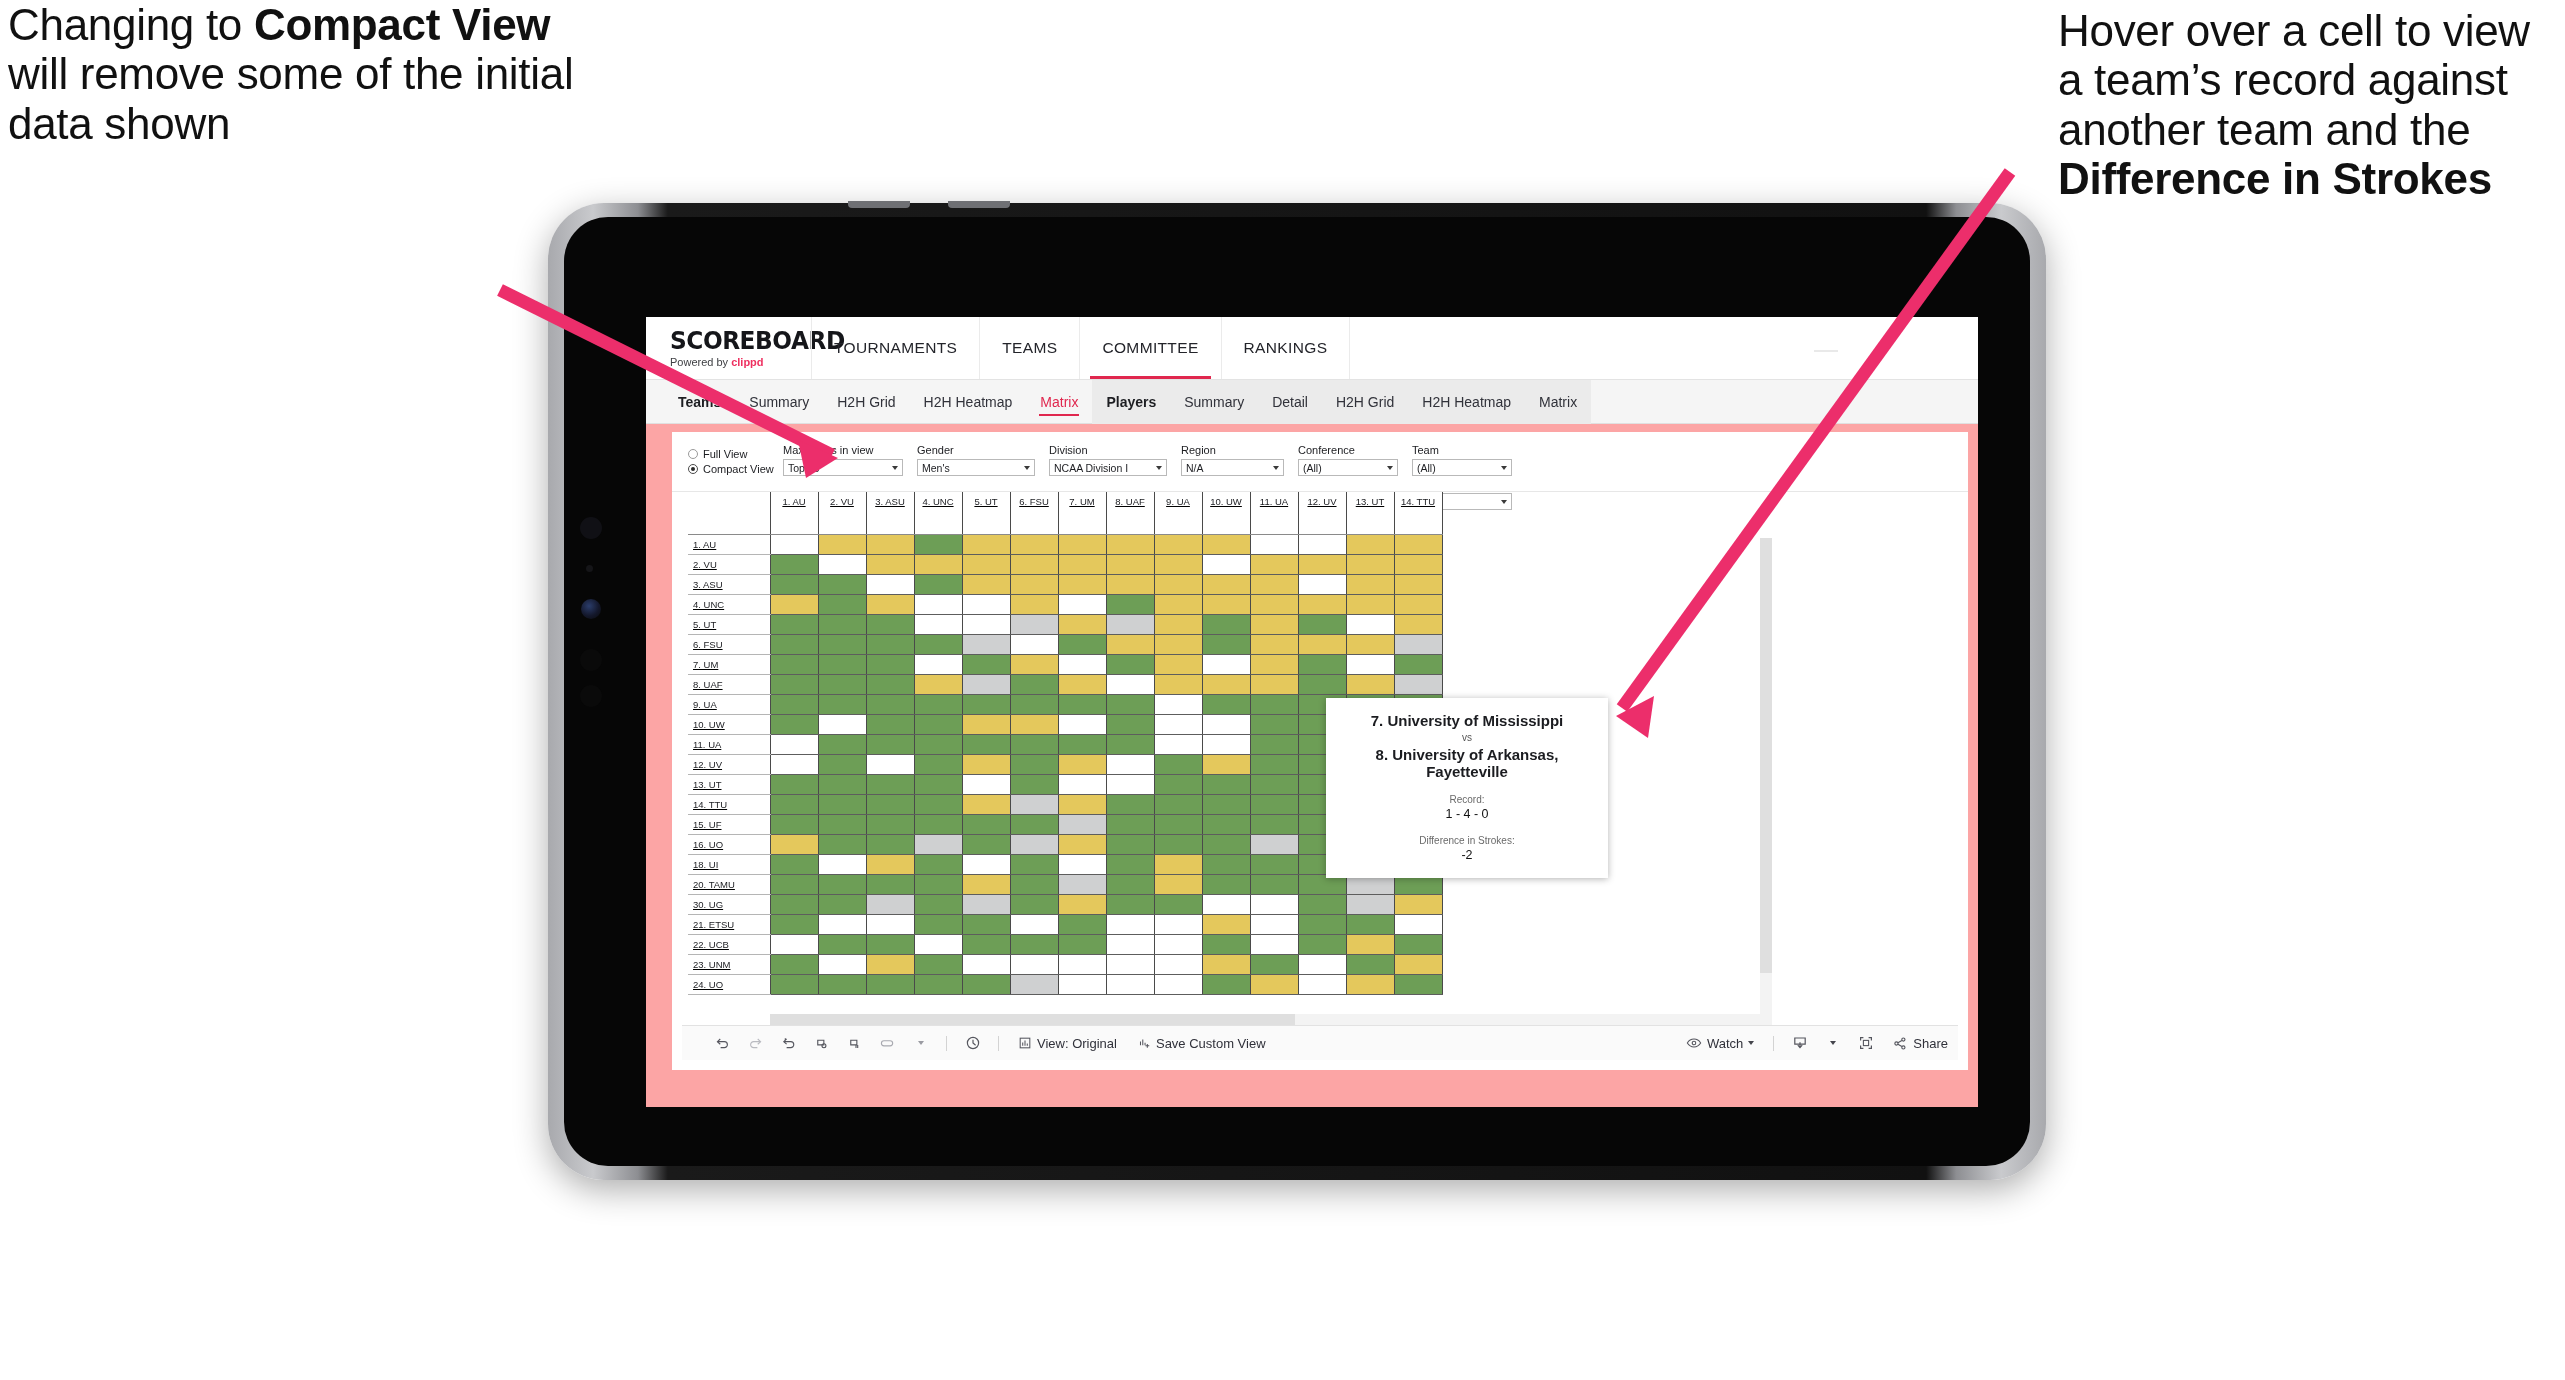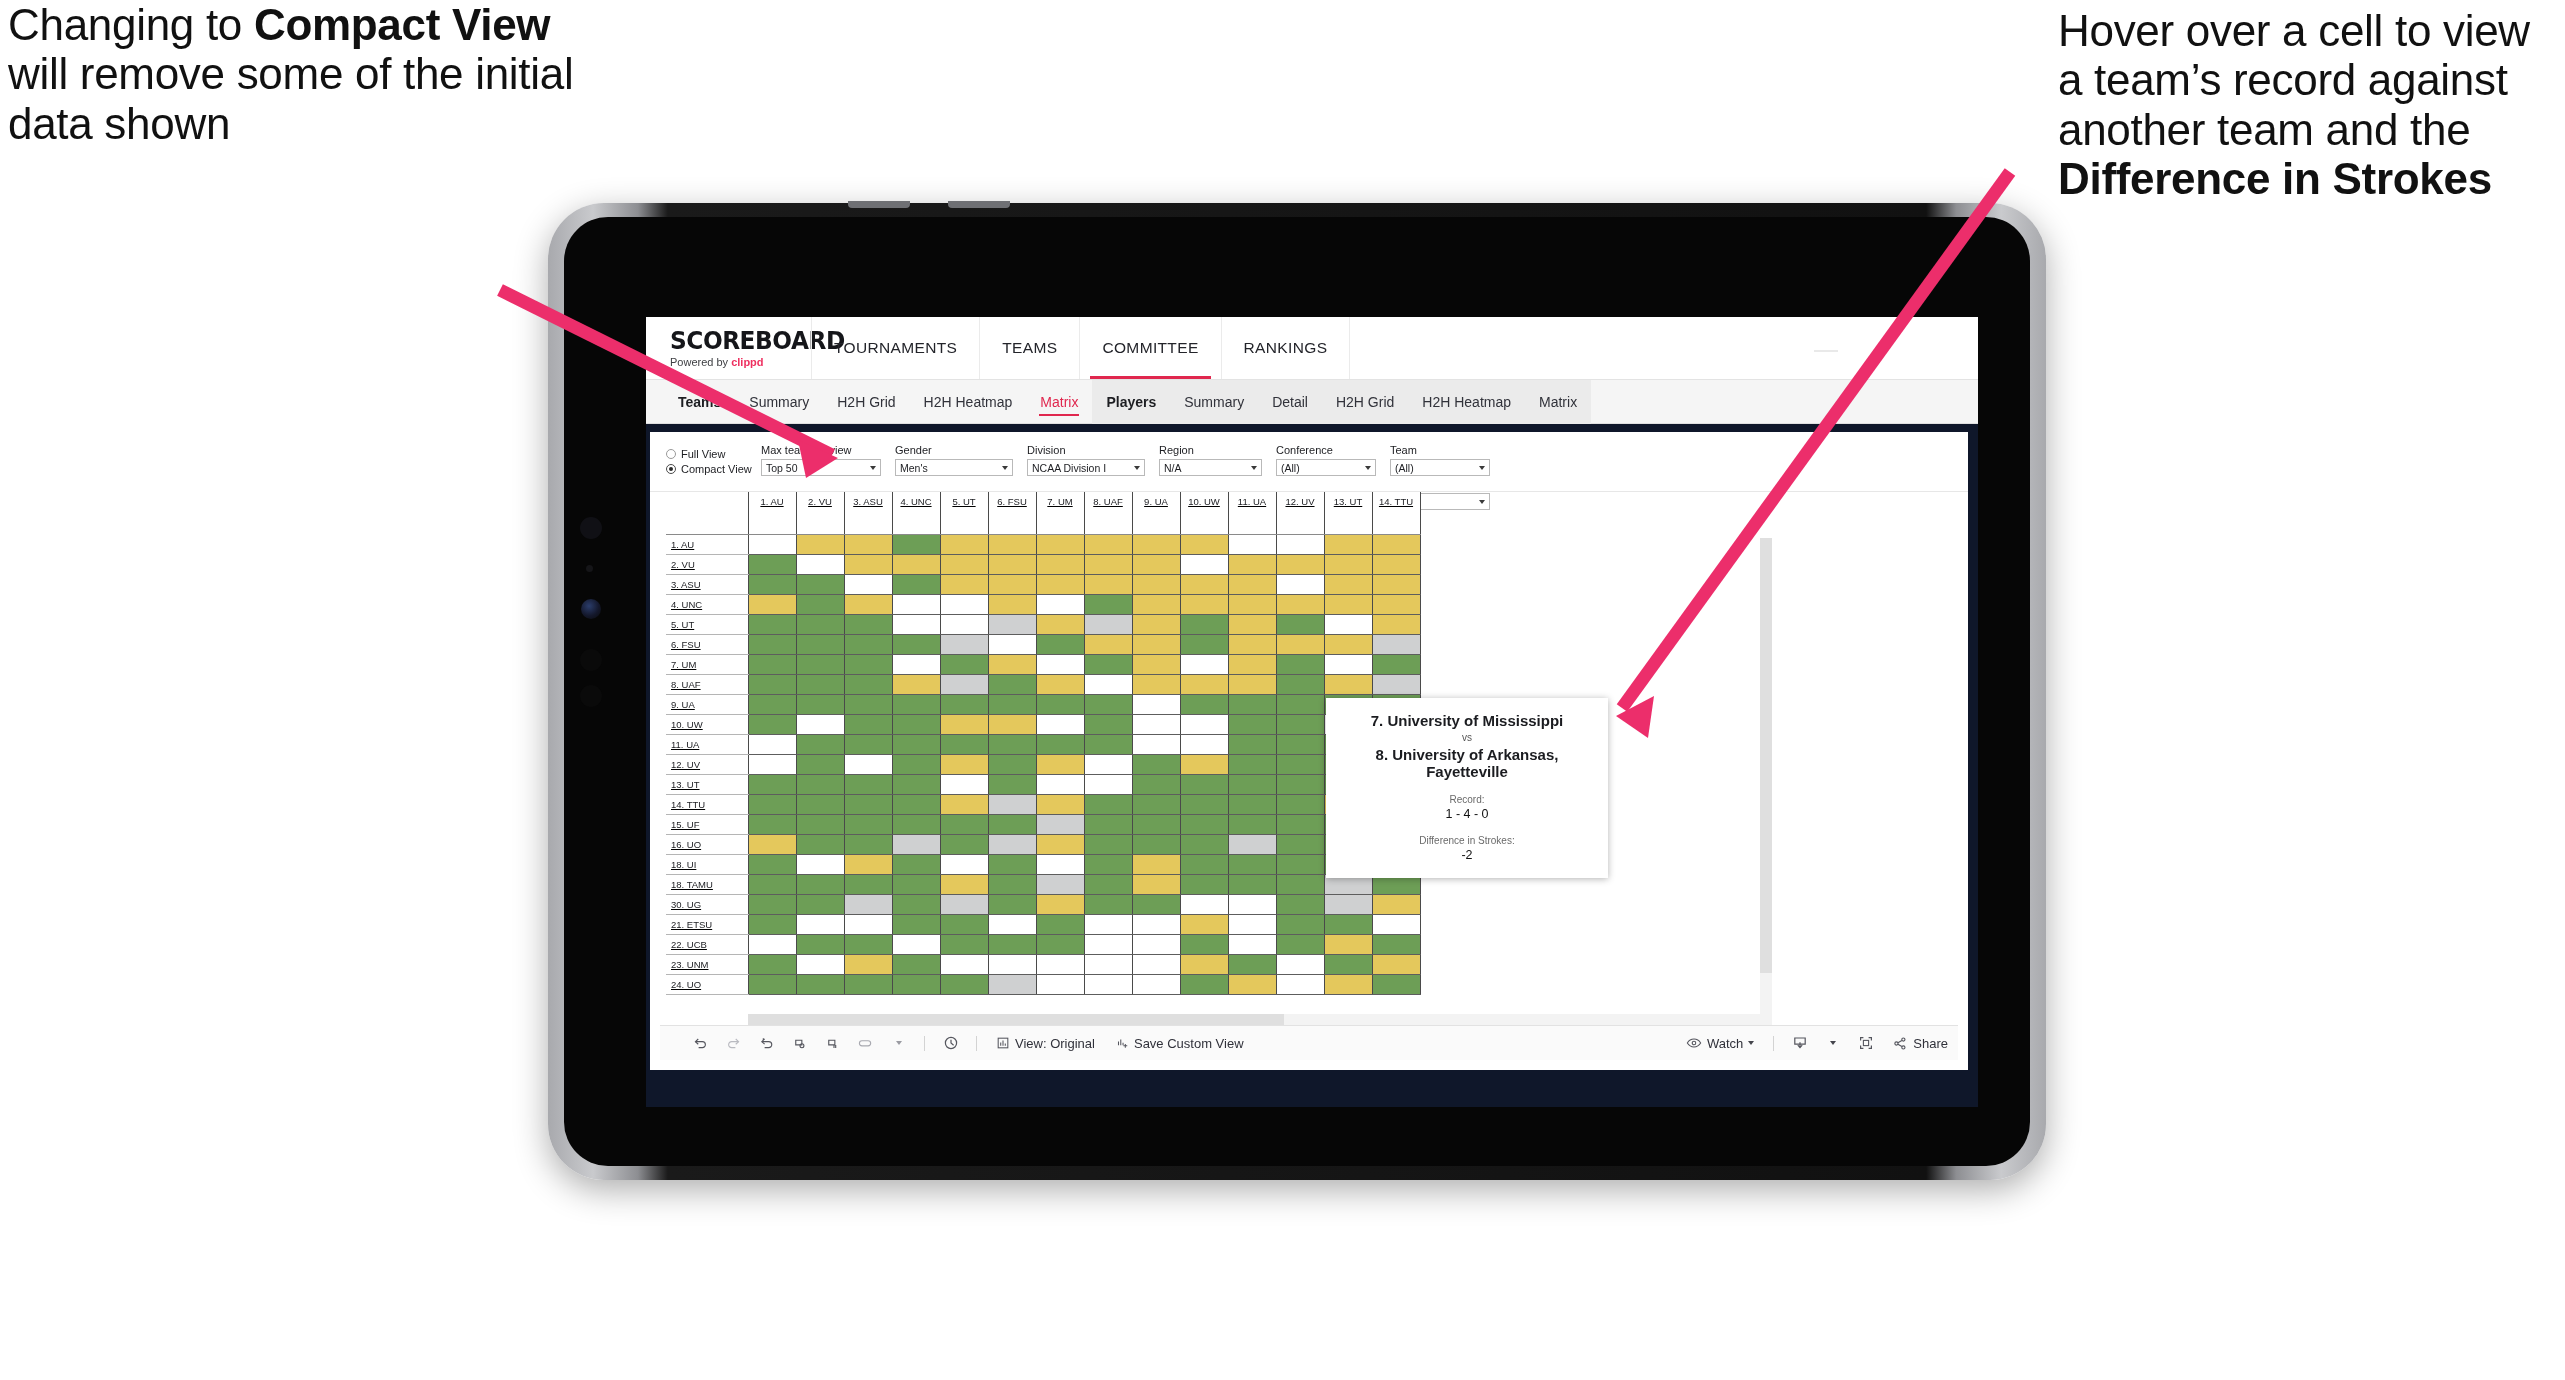--- a/index.html
+++ b/index.html
@@ -86,21 +86,21 @@
   .sgroup { display:flex; align-items:center; height:44px; }
   .sgroup.boxed { background:#ebebeb; }
   .slabel { font-size:14px; font-weight:bold; color:#1d1e22; padding:0 14px; }
   .sitem  { font-size:14px; color:#31323a; padding:0 14px; cursor:pointer;
             position:relative; height:44px; display:flex; align-items:center; }
   .sitem.active { color:#e0274e; }
   .sitem.active::after { content:""; position:absolute; left:13px; right:13px;
                          bottom:8px; height:2px; background:#e0274e; }
 
   
-  #vizbody { background:#0f172a; height:683px; padding:8px 10px 0 4px; position:relative; }
+  #vizbody { background:#fca5a5; height:683px; padding:8px 10px 0 26px; position:relative; }
   #vizcard { background:#fff; height:638px; position:relative; overflow:hidden; }
 
   
   #filters { display:flex; align-items:flex-start; padding:12px 0 8px 16px;
              gap:0; border-bottom:1px solid #e7e7e7; height:60px; }
   .radios { width:95px; padding-top:4px; }
   .radio { display:flex; align-items:center; gap:5px; font-size:11px;
            color:#1c1d21; margin-bottom:3px; cursor:pointer; }
   .rdot { width:10px; height:10px; border-radius:50%; border:1.4px solid #9a9a9a;
           background:#fff; position:relative; flex:none; }
@@ -616,21 +616,21 @@
                     <td class="cell w"></td>
                     <td class="cell g"></td>
                     <td class="cell y"></td>
                     <td class="cell g"></td>
                     <td class="cell g"></td>
                     <td class="cell g"></td>
                     <td class="cell g"></td>
                     <td class="cell w"></td>
                   </tr>
                   <tr>
-                    <td class="rowh">18. TAMU</td>
+                    <td class="rowh">20. TAMU</td>
                     <td class="cell g"></td>
                     <td class="cell g"></td>
                     <td class="cell g"></td>
                     <td class="cell g"></td>
                     <td class="cell y"></td>
                     <td class="cell g"></td>
                     <td class="cell a"></td>
                     <td class="cell g"></td>
                     <td class="cell y"></td>
                     <td class="cell g"></td>

